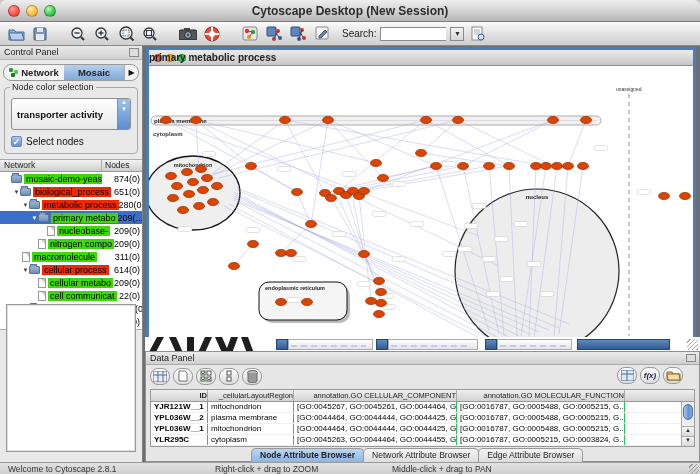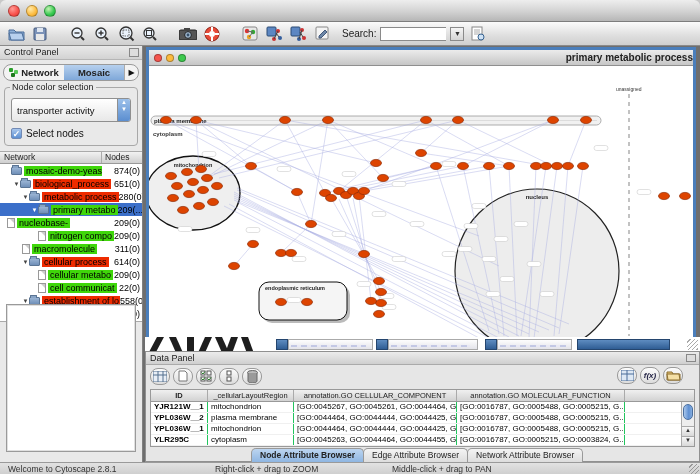--- a/index.html
+++ b/index.html
@@ -38,21 +38,21 @@
   .cp-tabs { display:flex; align-items:center; margin:4px 3px 2px 3px; border:1px solid #9a9a9a; border-radius:8px; background:#f3f3f3; height:17px; overflow:hidden; }
   .cp-tab { flex:1; display:flex; align-items:center; justify-content:center; gap:3px; font-size:9.5px; font-weight:bold; color:#222; height:100%; }
   .cp-tab.sel { background:linear-gradient(#b6d0ee,#7fa8d9); }
   .cp-tab-arrow { width:14px; height:100%; display:flex; align-items:center; justify-content:center; font-size:8px; color:#111; border-left:1px solid #aaa; }
   .net-ic { width:9px; height:9px; position:relative; }
   .net-ic i{ position:absolute; width:4px; height:4px; background:#2ca02c; border-radius:1px;}
   .net-ic i:nth-child(1){left:0;top:0;} .net-ic i:nth-child(2){right:0;top:2px;background:#57c957;} .net-ic i:nth-child(3){left:2px;bottom:0;background:#1d7a1d;}
 
   .groupbox { margin:6px 4px 4px 4px; border:1px solid #a8a8a8; border-radius:4px; position:relative; padding:8px 4px 4px 4px; }
   .groupbox .legend { position:absolute; top:-6px; left:5px; background:#e9e9e9; font-size:9px; color:#222; padding:0 2px; }
-  .mac-select { height:24px; border:1px solid #8f8f8f; border-radius:3px; background:linear-gradient(#ffffff,#e8e8e8); display:flex; align-items:center; position:relative; margin:2px 2px 0 2px; }
+  .mac-select { height:32px; border:1px solid #8f8f8f; border-radius:3px; background:linear-gradient(#ffffff,#e8e8e8); display:flex; align-items:center; position:relative; margin:2px 2px 0 2px;font-weight:bold; }
   .mac-select .val { flex:1; font-size:9.5px; padding-left:5px; color:#111; }
   .mac-select .step { width:13px; height:100%; border-left:1px solid #8f8f8f; border-radius:0 2px 2px 0;
     background:linear-gradient(#9cc0ea,#5b8ed0); color:#fff; font-size:6px; line-height:7px; text-align:center; }
   .chk-row { display:flex; align-items:center; gap:4px; margin:6px 0 2px 2px; }
   .chk { width:11px; height:11px; border:1px solid #7189b4; border-radius:2px; background:linear-gradient(#a8c6ec,#5c8fd2); color:#fff; font-size:9px; line-height:11px; text-align:center; font-weight:bold; }
   .chk-lbl { font-size:10px; color:#111; }
 
   .tree-hdr { display:flex; height:13px; background:linear-gradient(#f2f2f2,#cfcfcf); border-top:1px solid #aaa; border-bottom:1px solid #999; font-size:8.5px; color:#222; margin-top:5px; }
   .tree-hdr .c1 { flex:1; padding-left:4px; border-right:1px solid #aaa; }
   .tree-hdr .c2 { width:40px; padding-left:3px; }
@@ -67,21 +67,21 @@
   .file:before{ content:""; position:absolute; right:0; top:0; border:2px solid #ccc; border-left-color:transparent; border-bottom-color:transparent; }
   .tlabel { padding:0 2px; color:#000; flex:none; max-width:78px; overflow:hidden; }
   .tcount { margin-left:auto; padding-right:2px; color:#000; flex:none; font-size:9px; }
   .trow.sel .tcount{ color:#000; }
 
   .birdseye { position:absolute; left:6px; top:258px; width:130px; height:148px; background:#fff; border:1px solid #9a9a9a; box-shadow:inset 0 0 0 1px #e0e0e0; }
 
   
   .net-frame { position:absolute; left:3px; top:1px; width:550px; height:301px; border:3px solid #4a7ebb; background:#fff; }
   .nf-title { height:16px; background:linear-gradient(#ececec,#c6c6c6); border-bottom:1px solid #8f8f8f; position:relative; }
-  .nf-title .t { position:absolute; left:0; right:0; top:2px; text-align:right; font-size:10px; font-weight:bold; color:#222; }
+  .nf-title .t { position:absolute; left:0; right:0; top:2px; text-align:left; font-size:10px; font-weight:bold; color:#222; }
   .mini-traffic { position:absolute; top:4px; width:8px; height:8px; border-radius:50%; border:1px solid rgba(0,0,0,.3); }
   .mt-r{ left:5px; background:#f5554e;} .mt-y{ left:17px; background:#fcbb3f;} .mt-g{ left:29px; background:#3dc94e;}
   .net-canvas { width:544px; height:279px; background:#fff; display:block; }
 
   
   .bg-strip { position:absolute; left:2px; top:291px; width:555px; height:15px; background:#fff; overflow:hidden; }
   .bg-letters { position:absolute; left:8px; top:-14px; width:110px; height:28px; }
   .bg-letters i { position:absolute; top:0; width:7px; height:28px; background:#1e1e1e; }
   .bg-letters i:nth-child(1){ left:4px; transform:skewX(-28deg);}
   .bg-letters i:nth-child(2){ left:16px; transform:skewX(24deg);}
@@ -98,21 +98,21 @@
 
   
   .data-panel { position:absolute; left:2px; top:305px; width:555px; height:111px; background:#e6e6e6; border:1px solid #909090; }
   .dp-header { height:13px; background:linear-gradient(#ececec,#cfcfcf); border-bottom:1px solid #aaa; font-size:9px; color:#222; padding:1px 4px; position:relative; }
   .dp-float { position:absolute; right:3px; top:2px; width:10px; height:8px; border:1px solid #888; background:#ddd; }
   .dp-toolbar { height:22px; display:flex; align-items:center; gap:3px; padding:0 4px; position:relative; }
   .dp-ic { width:20px; height:17px; background:linear-gradient(#fcfcfc,#dcdcdc); border:1px solid #9a9a9a; border-radius:8px; display:flex; align-items:center; justify-content:center; }
   .dp-right { position:absolute; right:16px; top:2px; display:flex; gap:3px; }
   .dp-table { position:absolute; left:4px; top:37px; right:4px; height:58px; background:#fff; border:1px solid #999; overflow:hidden; }
   .dt-hdr { display:flex; height:12px; background:linear-gradient(#f0f0f0,#d2d2d2); border-bottom:1px solid #999; font-size:7.5px; color:#222; }
-  .dt-hdr > div { border-right:1px solid #aaa; text-align:center; overflow:hidden; white-space:nowrap; padding-top:1px; }
+  .dt-hdr > div { border-right:1px solid #aaa; text-align:right; overflow:hidden; white-space:nowrap; padding-top:1px; }
   .dt-row { display:flex; height:11px; font-size:8px; color:#000; border-bottom:1px solid #f0f0f0; }
   .dt-row > div { border-right:1px solid #22c55e; padding:0 3px; white-space:nowrap; overflow:hidden; }
   .c-id{ width:57px; font-weight:bold; } .c-reg{ width:86px; } .c-cc{ width:163px; } .c-mf{ width:168px; }
   .dt-vscroll { position:absolute; right:0; top:12px; bottom:0; width:13px; background:#eee; border-left:1px solid #aaa; }
   .dt-thumb { position:absolute; left:1px; top:2px; width:10px; height:16px; border-radius:5px; background:linear-gradient(90deg,#a9c7ec,#5e8fd2 60%,#87aede); border:1px solid #4a6f9f; }
   .dt-arr { position:absolute; left:0; width:12px; height:10px; background:linear-gradient(#f8f8f8,#d8d8d8); border-top:1px solid #aaa; font-size:6px; text-align:center; color:#333; }
   .dp-tabs { position:absolute; left:105px; bottom:-1px; display:flex; }
   .dp-tab { font-size:8.5px; color:#222; padding:1px 8px 2px 8px; background:linear-gradient(#f4f4f4,#ddd); border:1px solid #999; border-bottom:none; border-radius:5px 5px 0 0; margin-right:-1px; white-space:nowrap; }
   .dp-tab.sel { background:linear-gradient(#bcd5f0,#8fb6e2); font-weight:bold; }
 
@@ -123,20 +123,21 @@
 
   svg text { font-family:"Liberation Sans", sans-serif; }
 </style>
 </head>
 <body>
 
 <div class="titlebar">
   <span class="traffic tl-red"></span>
   <span class="traffic tl-yellow"></span>
   <span class="traffic tl-green"></span>
+  <div class="win-title">Cytoscape Desktop (New Session)</div>
 </div>
 
 <div class="toolbar">
   <span class="tb-ic">
     <svg width="17" height="14">
         <path d="M1 3h5l2 2h8v8H1z" fill="#8fb0d8" stroke="#4a6d99"></path>
         <path d="M1 6h13l2 7H3z" fill="#b8d0ee" stroke="#4a6d99"></path>
       </svg>
   </span>
   <span class="tb-ic">
@@ -296,21 +297,21 @@
           <span class="fold"></span>
           <span class="tlabel" style="background: rgb(238, 43, 0);">metabolic process</span>
           <span class="tcount">280(0)</span>
         </div>
         <div class="trow sel" style="padding-left: 31px;">
           <span class="tri">▼</span>
           <span class="fold"></span>
           <span class="tlabel" style="background: rgb(63, 214, 10);">primary metabo</span>
           <span class="tcount">209(...</span>
         </div>
-        <div class="trow" style="">
+        <div class="trow" style="padding-left: 40px;">
           <span class="tri"></span>
           <span class="file"></span>
           <span class="tlabel" style="background: rgb(63, 214, 10);">nucleobase-</span>
           <span class="tcount">209(0)</span>
         </div>
         <div class="trow" style="padding-left: 31px;">
           <span class="tri"></span>
           <span class="file"></span>
           <span class="tlabel" style="background: rgb(63, 214, 10);">nitrogen compo</span>
           <span class="tcount">209(0)</span>
@@ -663,22 +664,22 @@
             </div>
           </div>
         <div class="dt-vscroll">
           <div class="dt-thumb"></div>
           <div class="dt-arr" style="bottom:10px;">▲</div>
           <div class="dt-arr" style="bottom:0;">▼</div>
         </div>
       </div>
       <div class="dp-tabs" id="dp-tabs">
           <div class="dp-tab sel">Node Attribute Browser</div>
+          <div class="dp-tab">Network Attribute Browser</div>
           <div class="dp-tab">Edge Attribute Browser</div>
-          <div class="dp-tab">Network Attribute Browser</div>
         </div>
     </div>
   </div>
 </div>
 
 <div class="statusbar">
   <span style="left:8px;">Welcome to Cytoscape 2.8.1</span>
   <span style="left:215px;">Right-click + drag to ZOOM</span>
   <span style="left:392px;">Middle-click + drag to PAN</span>
   <span class="sb-grip"></span>

